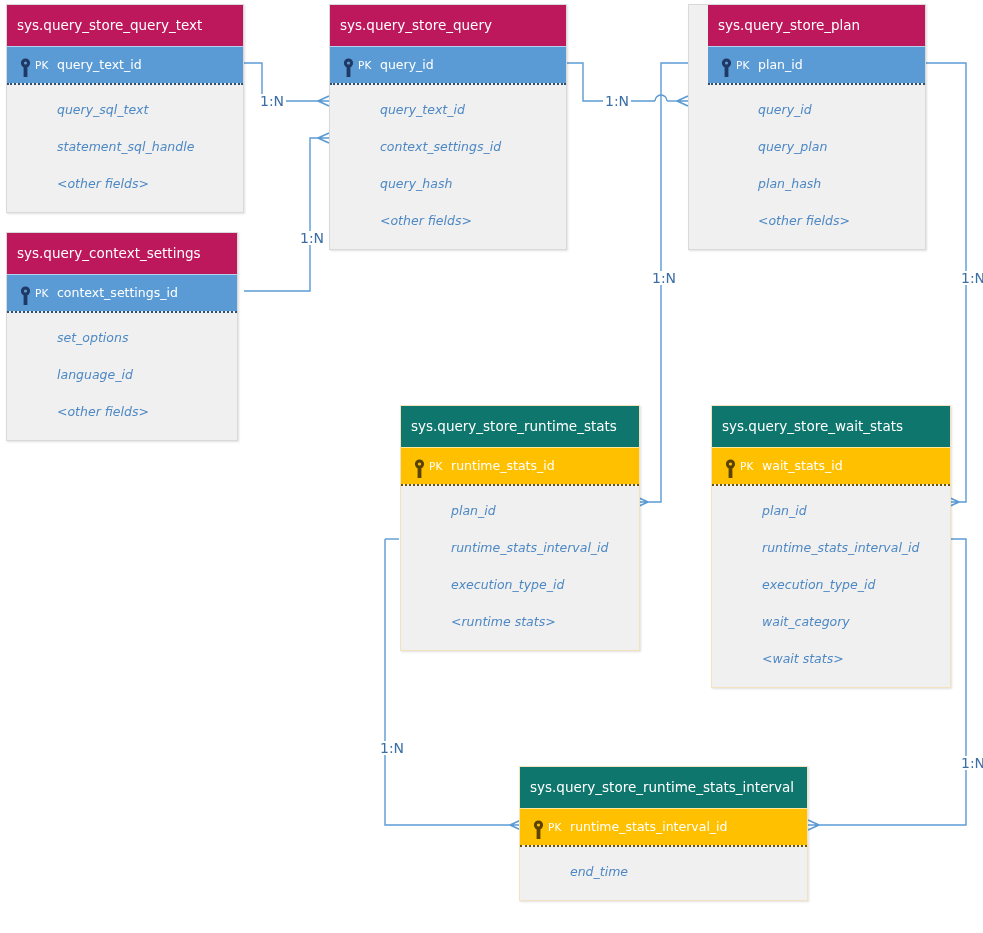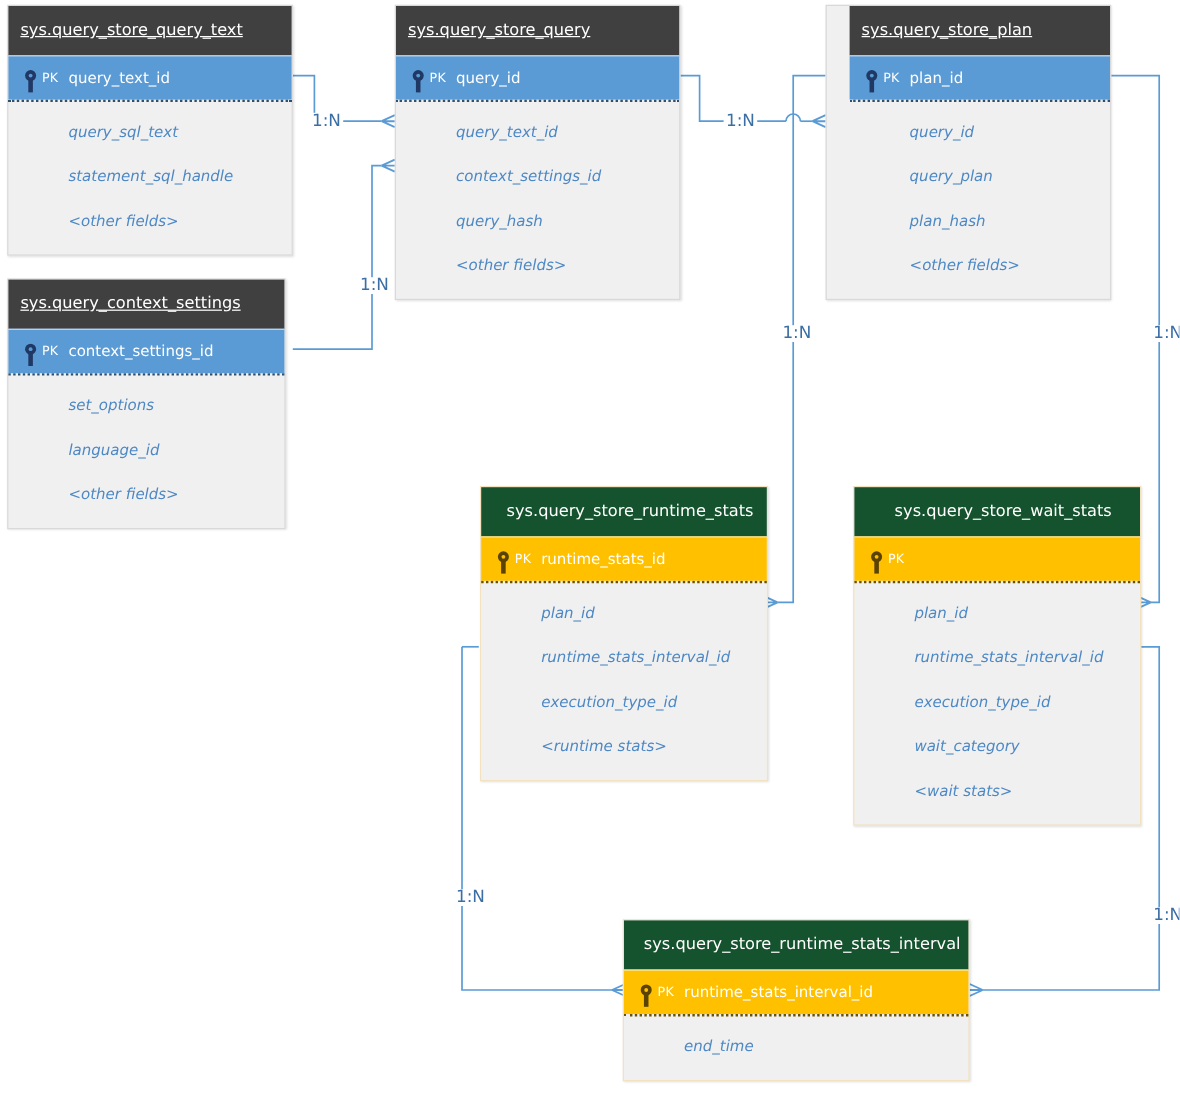--- a/index.html
+++ b/index.html
@@ -76,25 +76,25 @@
   .field {
     height: 37px;
     line-height: 37px;
     padding-left: 50px;
     font-size: 12.5px;
     color: #4d88c4;
     white-space: nowrap;
     font-style: italic;
   }
   
-  .blue .ent-title { background: #404040; text-decoration: underline; }
+  .blue .ent-title { background: #be185d; }
   .blue .ent-pk    { background: #5b9bd5; }
   .blue { border-color: #d9d9d9; }
   
-  .orange .ent-title { background: #14532d; text-align: center; }
+  .orange .ent-title { background: #0f766e; }
   .orange .ent-pk    { background: #ffc000; }
   .orange { border-color: #f2e2c0; }
   .orange .fields { border-top-color: #6b5200; }
   .orange .ent-pk { border-top-color: rgba(255,255,255,0.6); }
 
   .card-label {
     position: absolute;
     font-size: 14px;
     color: #3a6ea5;
     background: #ffffff;
@@ -248,20 +248,21 @@
       </div>
       <div class="entity orange" style="left: 711px; top: 405px; width: 240px;">
         <div class="ent-title">sys.query_store_wait_stats</div>
         <div class="ent-pk">
           <span class="key-icon"><svg viewBox="0 0 13 20" width="13" height="20" aria-hidden="true">
               <circle cx="6.5" cy="5" r="4.6" fill="#5a4200"></circle>
               <rect x="4.6" y="7" width="3.8" height="12" fill="#5a4200"></rect>
               <circle cx="6.5" cy="5" r="1.6" fill="#ffc000"></circle>
             </svg></span>
           <span class="pk-label">PK</span>
+          <span class="pk-name">wait_stats_id</span>
         </div>
         <div class="fields">
           <div class="field">plan_id</div>
           <div class="field">runtime_stats_interval_id</div>
           <div class="field">execution_type_id</div>
           <div class="field">wait_category</div>
           <div class="field">&lt;wait stats&gt;</div>
         </div>
       </div>
       <div class="entity orange" style="left: 519px; top: 766px; width: 289px;">

